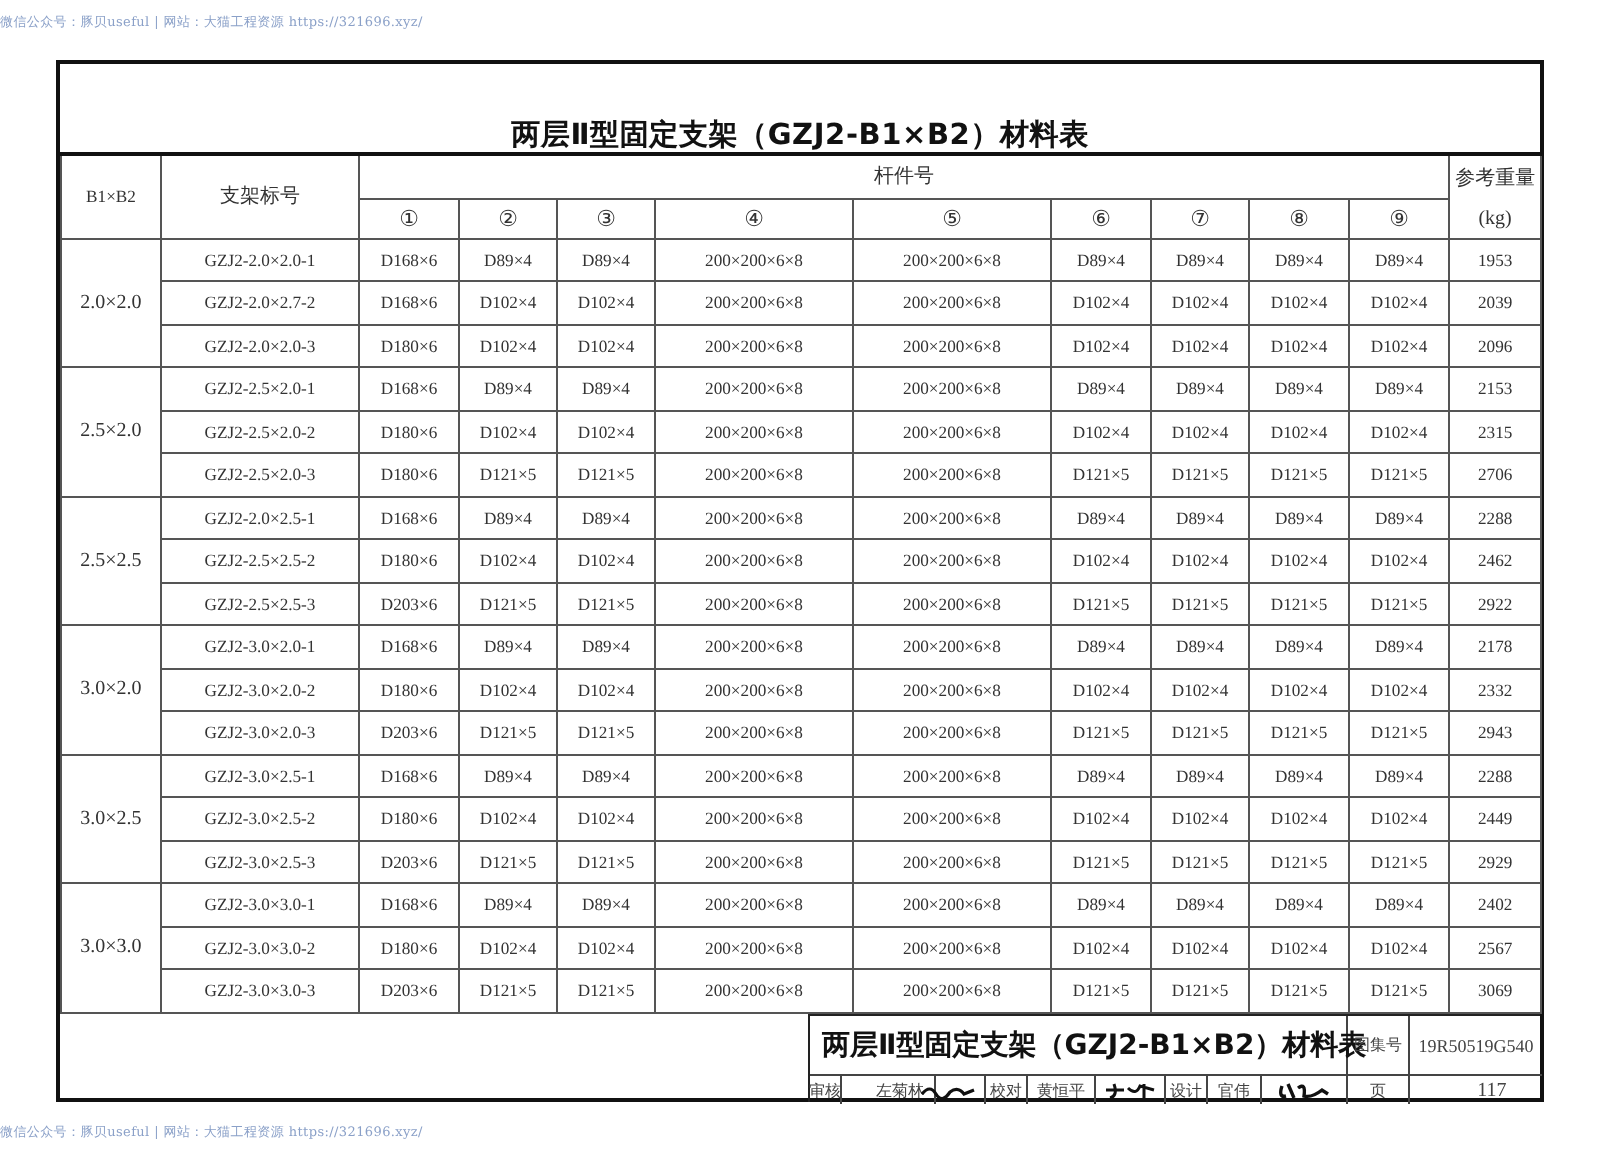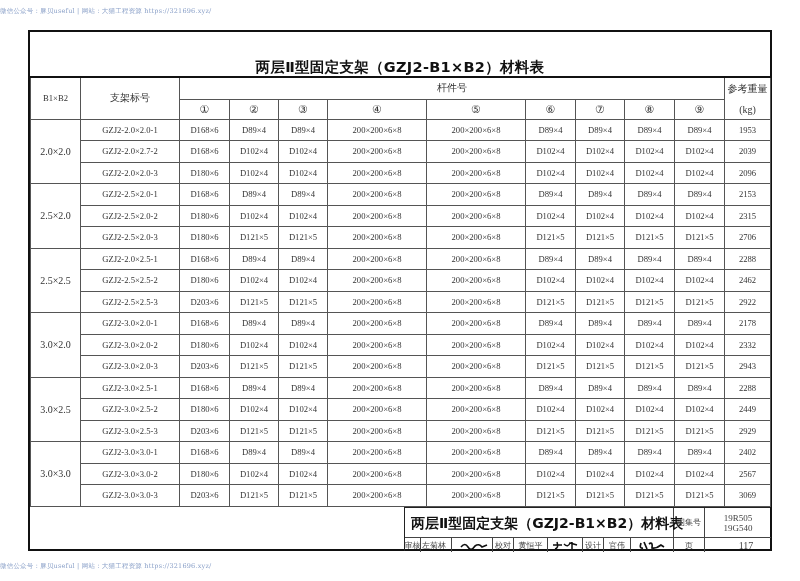--- a/index.html
+++ b/index.html
@@ -53,21 +53,21 @@
     padding-left: 6px; border-right: 1px solid #444; border-bottom: 1px solid #444;
     white-space: nowrap;
   }
   .tb-cell {
     position: absolute; font-size: 8px; text-align: center; color: #444;
     border-right: 1px solid #444; display: flex; align-items: center; justify-content: center;
     white-space: nowrap;
   }
   .tb-cell.top { top: 0; height: 30px; border-bottom: 1px solid #444; }
   .tb-cell.bot { top: 30px; height: 14px; }
-  .tb-atlas-val { font-family: "Liberation Serif", serif; font-size: 9px; line-height: 10px; flex-direction: column; }
+  .tb-atlas-val { font-family: "Liberation Serif", serif; font-size: 9px; line-height: 10px; flex-direction: row; }
   .tb-page-val { font-family: "Liberation Serif", serif; font-size: 10px; }
   .sig { font-family: "DejaVu Serif", serif; font-style: italic; font-weight: bold; font-size: 8px; color: #111; }
   .sig svg { display: block; }
 </style>
 </head>
 <body>
 
 <div class="watermark top">微信公众号：豚贝useful  |  网站：大猫工程资源 https://321696.xyz/</div>
 
 <div class="frame">
@@ -356,21 +356,21 @@
 
   <div class="titleblock">
     <div class="tb-title">两层Ⅱ型固定支架（GZJ2-B1×B2）材料表</div>
     <div class="tb-cell top" style="left:269px;width:31px;">图集号</div>
     <div class="tb-cell top tb-atlas-val" style="left:300px;width:66px;border-right:none;">
       <span>19R505</span>
       <span>19G540</span>
     </div>
 
     <div class="tb-cell bot" style="left:0;width:16px;">审核</div>
-    <div class="tb-cell bot" style="left:12px;width:35px;">左菊林</div>
+    <div class="tb-cell bot" style="left:28px;width:35px;">左菊林</div>
     <div class="tb-cell bot sig" style="left:51px;width:37px;">
       <svg width="30" height="10" viewBox="0 0 30 10">
           <path d="M2 7 Q6 2 9 7 T16 6 Q20 3 23 7 L28 5" stroke="#111" stroke-width="1.6" fill="none"></path>
         </svg>
     </div>
     <div class="tb-cell bot" style="left:88px;width:21px;">校对</div>
     <div class="tb-cell bot" style="left:109px;width:34px;">黄恒平</div>
     <div class="tb-cell bot sig" style="left:143px;width:35px;">
       <svg width="30" height="10" viewBox="0 0 30 10">
           <path d="M3 5 L12 5 M7 2 Q9 8 5 9 M14 4 Q18 8 20 3 L27 5 M22 2 L22 9" stroke="#111" stroke-width="1.5" fill="none"></path>

